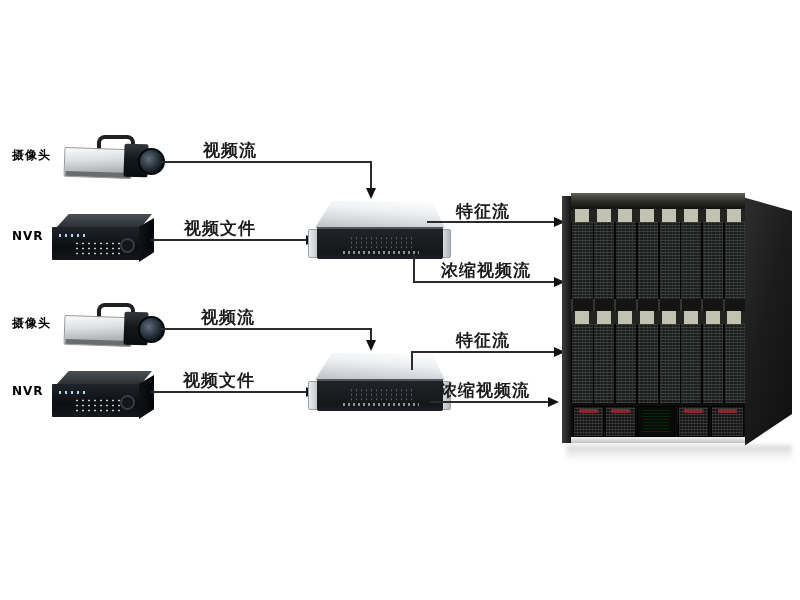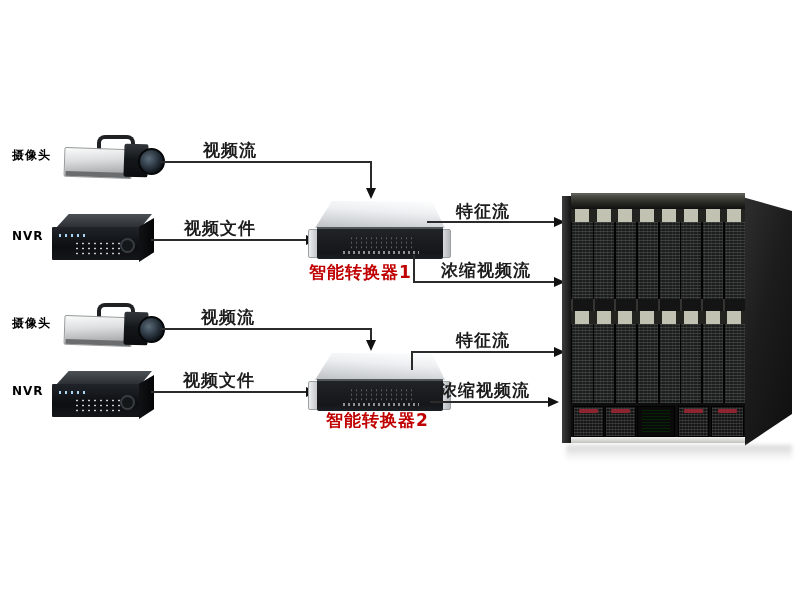--- a/index.html
+++ b/index.html
@@ -128,21 +128,20 @@
 
   <div class="converter" style="left:302px;top:196px;">
     <div class="cv-ear l"></div>
     <div class="cv-ear r"></div>
     <div class="cv-lid"></div>
     <div class="cv-front">
       <div class="cv-vents"></div>
       <div class="cv-leds"></div>
     </div>
   </div>
-  <div class="red-lbl" style="left:309px;top:261px;">智能转换器1</div>
 
   <div class="hline" style="left:427px;top:221px;width:129px;"></div>
   <div class="arr-r" style="left:554px;top:217px;"></div>
   <div class="flow-lbl" style="left:456px;top:200px;">特征流</div>
 
   <div class="vline" style="left:413px;top:255px;height:27px;"></div>
   <div class="hline" style="left:413px;top:281px;width:143px;"></div>
   <div class="arr-r" style="left:554px;top:277px;"></div>
   <div class="flow-lbl" style="left:441px;top:259px;">浓缩视频流</div>
 
@@ -175,21 +174,20 @@
 
   <div class="converter" style="left:302px;top:348px;">
     <div class="cv-ear l"></div>
     <div class="cv-ear r"></div>
     <div class="cv-lid"></div>
     <div class="cv-front">
       <div class="cv-vents"></div>
       <div class="cv-leds"></div>
     </div>
   </div>
-  <div class="red-lbl" style="left:326px;top:409px;">智能转换器2</div>
 
   <div class="vline" style="left:411px;top:352px;height:18px;"></div>
   <div class="hline" style="left:411px;top:351px;width:145px;"></div>
   <div class="arr-r" style="left:554px;top:347px;"></div>
   <div class="flow-lbl" style="left:456px;top:329px;">特征流</div>
 
   <div class="hline" style="left:430px;top:401px;width:119px;"></div>
   <div class="arr-r" style="left:548px;top:397px;"></div>
   <div class="flow-lbl" style="left:440px;top:379px;">浓缩视频流</div>
 

